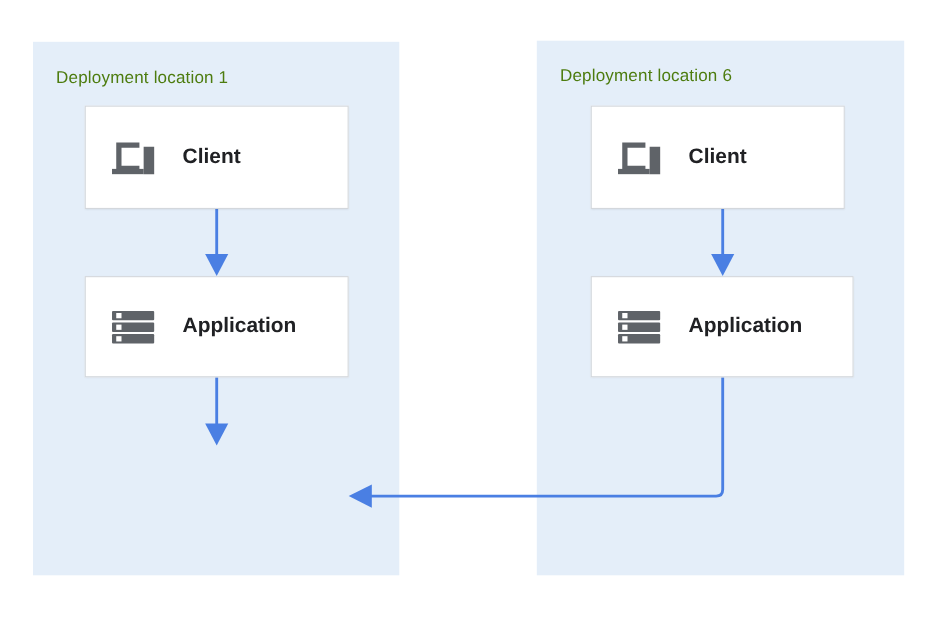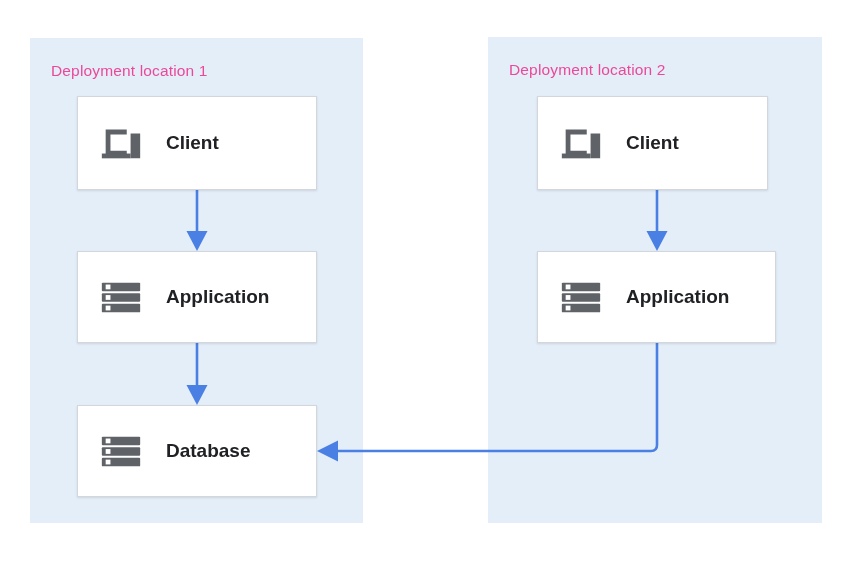--- a/index.html
+++ b/index.html
@@ -23,21 +23,21 @@
   
   .zone {
     position: absolute;
     background: #e4eef9;
     box-sizing: border-box;
   }
   .zone-label {
     position: absolute;
     font-size: 15.5px;
     line-height: 18px;
-    color: #ec4899;
+    color: #4d7c0f;
     letter-spacing: 0.15px;
     white-space: nowrap;
   }
 
   
   .node {
     position: absolute;
     background: #ffffff;
     border: 1px solid #d3d7dc;
     box-sizing: border-box;
@@ -89,21 +89,21 @@
 </style>
 </head>
 <body>
 
 <div id="canvas">
 
   <div class="zone" style="left:30px; top:38px; width:333px; height:485px;"></div>
   <div class="zone-label" style="left:51px; top:62px;">Deployment location 1</div>
 
   <div class="zone" style="left:488px; top:37px; width:334px; height:486px;"></div>
-  <div class="zone-label" style="left:509px; top:61px;">Deployment location 2</div>
+  <div class="zone-label" style="left:509px; top:61px;">Deployment location 6</div>
 
   <svg id="connectors" viewBox="0 0 856 574" width="856" height="574">
 
     <g>
       <path class="edge-line" d="M 197 190 L 197 232"></path>
       <path class="edge-head" d="M 186.5 231 L 207.5 231 L 197 251 Z"></path>
     </g>
 
     <g>
       <path class="edge-line" d="M 197 343 L 197 386"></path>
@@ -137,31 +137,20 @@
       <rect fill="#5f6368" x="4" y="9" width="40" height="9" rx="1"></rect>
       <rect fill="#ffffff" x="8" y="11" width="5" height="5"></rect>
       <rect fill="#5f6368" x="4" y="20" width="40" height="9" rx="1"></rect>
       <rect fill="#ffffff" x="8" y="22" width="5" height="5"></rect>
       <rect fill="#5f6368" x="4" y="31" width="40" height="9" rx="1"></rect>
       <rect fill="#ffffff" x="8" y="33" width="5" height="5"></rect>
     </svg>
     <span class="node-label">Application</span>
   </div>
 
-  <div class="node" style="left:77px; top:405px; width:240px; height:92px;">
-    <svg class="node-icon" viewBox="0 0 48 48" aria-hidden="true">
-      <rect fill="#5f6368" x="4" y="9" width="40" height="9" rx="1"></rect>
-      <rect fill="#ffffff" x="8" y="11" width="5" height="5"></rect>
-      <rect fill="#5f6368" x="4" y="20" width="40" height="9" rx="1"></rect>
-      <rect fill="#ffffff" x="8" y="22" width="5" height="5"></rect>
-      <rect fill="#5f6368" x="4" y="31" width="40" height="9" rx="1"></rect>
-      <rect fill="#ffffff" x="8" y="33" width="5" height="5"></rect>
-    </svg>
-    <span class="node-label">Database</span>
-  </div>
 
   <div class="node" style="left:537px; top:96px; width:231px; height:94px;">
     <svg class="node-icon" viewBox="0 0 48 48" aria-hidden="true">
       <path fill="#5f6368" d="M8 10 h22 v5 H13 v17 h17 v5 H8 Z"></path>
       <rect fill="#5f6368" x="4" y="35" width="30" height="5"></rect>
       <path fill="#5f6368" d="M34 14 h10 v26 h-10 Z M37 18 h4 v18 h-4 Z"></path>
     </svg>
     <span class="node-label">Client</span>
   </div>
 

